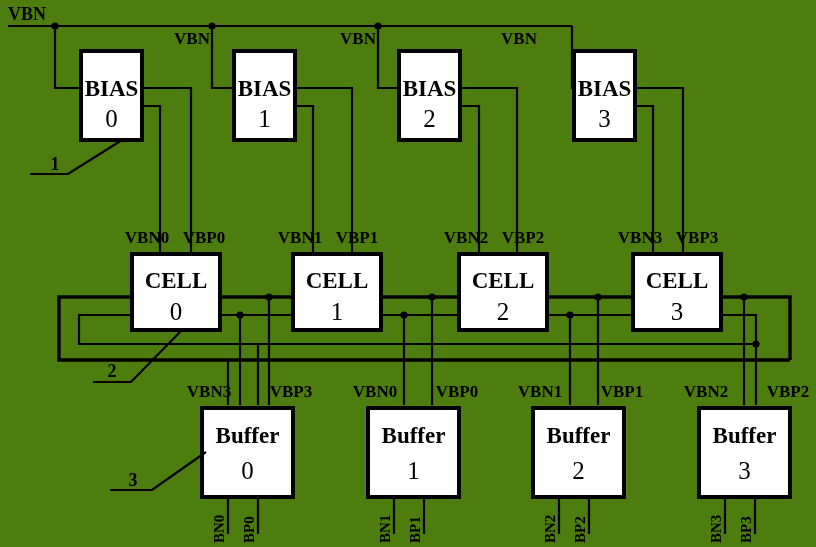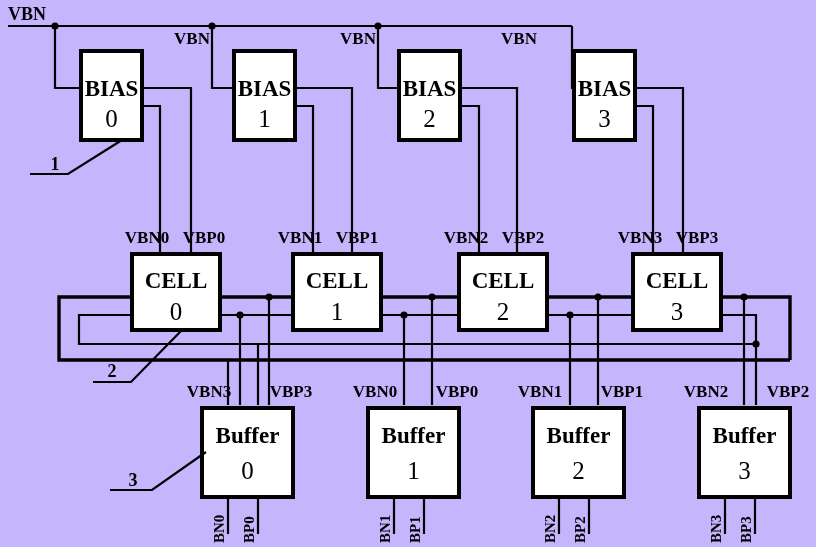--- a/index.html
+++ b/index.html
@@ -4,21 +4,21 @@
 <style>
   html, body {
     margin: 0;
     padding: 0;
     background: #ffffff;
   }
   #root {
     position: relative;
     width: 816px;
     height: 547px;
-    background: #c4b5fd;
+    background: #4d7c0f;
     font-family: "Liberation Serif", "DejaVu Serif", serif;
     overflow: hidden;
     text-decoration: underline;
   }
   svg.diagram {
     position: absolute;
     left: 0;
     top: 0;
     width: 816px;
     height: 547px;

